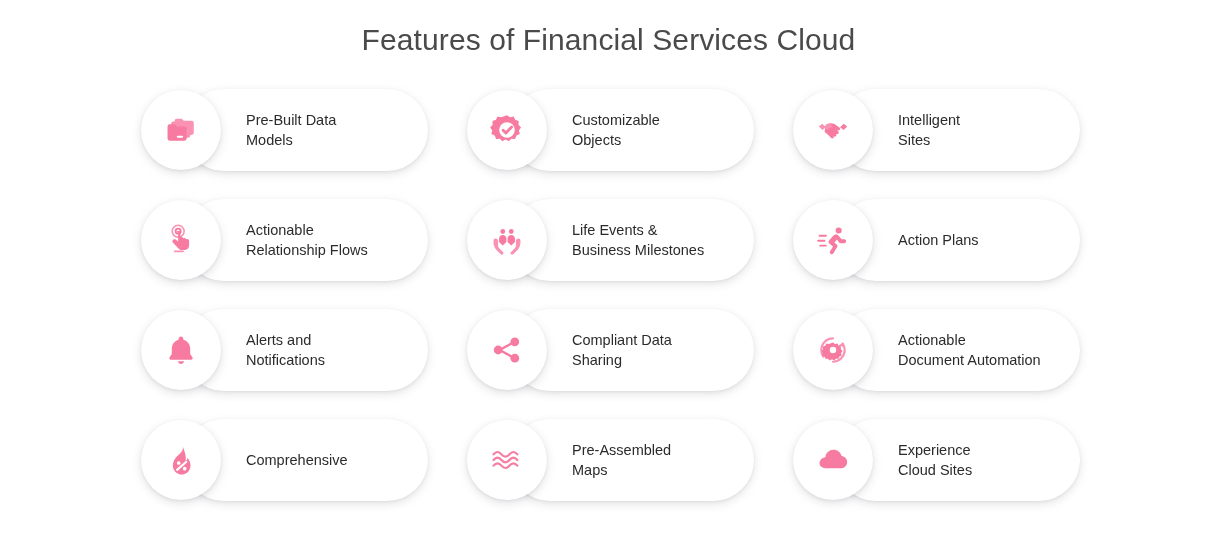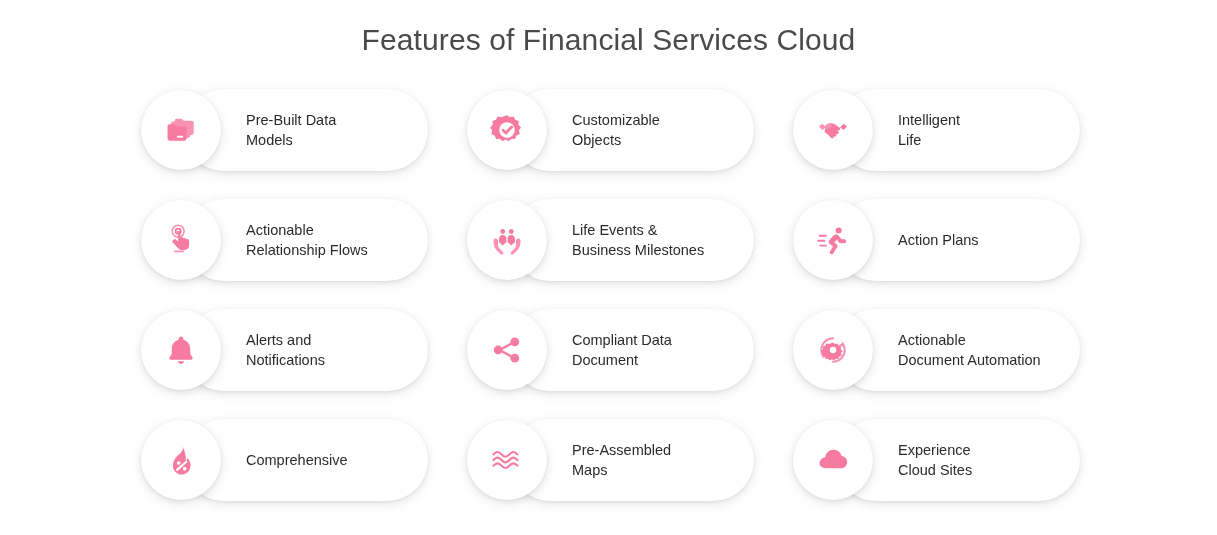--- a/index.html
+++ b/index.html
@@ -157,21 +157,21 @@
         <div class="card-circle">
           <span class="card-icon"><svg xmlns="http://www.w3.org/2000/svg" viewBox="0 0 48 48">
         <path d="M4 19l5-4 5 5-5 4z" fill="#FA92B3"></path>
         <path d="M44 19l-5-4-5 5 5 4z" fill="#F77BA0"></path>
         <path d="M14 17c2-1.6 4.5-2.6 7-2.6 2 0 3.6.5 5 1.3l7 4.6c1.2.8 1.5 2.3.7 3.4-.8 1.1-2.3 1.4-3.4.7l-1.4-.9 2.4 2.1c1 .9 1.1 2.4.2 3.4-.9 1-2.4 1.1-3.4.2l-.9-.8 1 1c.9.9.9 2.4 0 3.3-.9.9-2.3.9-3.2.1l-1-.9.5.5c.8.9.8 2.2-.1 3-.9.8-2.2.7-3-.1l-4-4.2-5.4-4.6z" fill="#F77BA0"></path>
         <path d="M21 14.6c-2.6 0-5.1 1-7 2.6l-2.8 2.4 4.6 4.1 4-3c.8-.6 1.9-.6 2.7.1l1.4 1.2-2.9-6.5z" fill="#FA92B3"></path>
       </svg></span>
         </div>
         <div class="card-label">
           <span class="line">Intelligent</span>
-          <span class="line">Life</span>
+          <span class="line">Sites</span>
         </div>
       </div>
       <div class="feature-card wide">
         <div class="card-pill"></div>
         <div class="card-circle">
           <span class="card-icon"><svg xmlns="http://www.w3.org/2000/svg" viewBox="0 0 48 48">
         <circle cx="20" cy="11.5" r="3.6" fill="none" stroke="#F77BA0" stroke-width="2.6"></circle>
         <circle cx="20" cy="11.5" r="8.4" fill="none" stroke="#FA92B3" stroke-width="2.2"></circle>
         <path d="M20 13.5v12.5l-3.4-2.6c-1.3-1-3.1-.8-4.1.5-.9 1.2-.8 2.9.3 4l8 8.3c1.1 1.2 2.7 1.8 4.3 1.8h4.5c3.2 0 5.8-2.6 5.8-5.8v-7.1c0-1.4-1.1-2.5-2.5-2.5-.6 0-1.1.2-1.5.5-.2-1.2-1.2-2.1-2.5-2.1-.7 0-1.3.3-1.8.7-.3-1.1-1.3-1.8-2.4-1.8-.6 0-1.1.2-1.6.5V13.5c0-1.4-1.1-2.5-2.5-2.5s-2.6 1.1-2.6 2.5z" fill="#F77BA0"></path>
         <path d="M15 40h12" stroke="#FA92B3" stroke-width="2.4" stroke-linecap="round" fill="none"></path>
@@ -233,21 +233,21 @@
         <div class="card-circle">
           <span class="card-icon"><svg xmlns="http://www.w3.org/2000/svg" viewBox="0 0 48 48">
         <path d="M13.5 24l20-11M13.5 24l20 11" stroke="#F77BA0" stroke-width="3.4" stroke-linecap="round" fill="none"></path>
         <circle cx="11.5" cy="24" r="6.2" fill="#F77BA0"></circle>
         <circle cx="35" cy="12.5" r="6.2" fill="#F77BA0"></circle>
         <circle cx="35" cy="35.5" r="6.2" fill="#F77BA0"></circle>
       </svg></span>
         </div>
         <div class="card-label">
           <span class="line">Compliant Data</span>
-          <span class="line">Document</span>
+          <span class="line">Sharing</span>
         </div>
       </div>
       <div class="feature-card wide">
         <div class="card-pill"></div>
         <div class="card-circle">
           <span class="card-icon"><svg xmlns="http://www.w3.org/2000/svg" viewBox="0 0 48 48">
         <path d="M24 7.5c-9.1 0-16.5 7.4-16.5 16.5 0 3.5 1.1 6.7 2.9 9.4" fill="none" stroke="#FA92B3" stroke-width="3" stroke-linecap="round"></path>
         <path d="M24 40.5c9.1 0 16.5-7.4 16.5-16.5 0-3.5-1.1-6.7-2.9-9.4" fill="none" stroke="#FA92B3" stroke-width="3" stroke-linecap="round"></path>
         <path d="M6.5 27.5l3.9 6.5 6.2-3.6z" fill="#FA92B3"></path>
         <path d="M41.5 20.5l-3.9-6.5-6.2 3.6z" fill="#FA92B3"></path>

